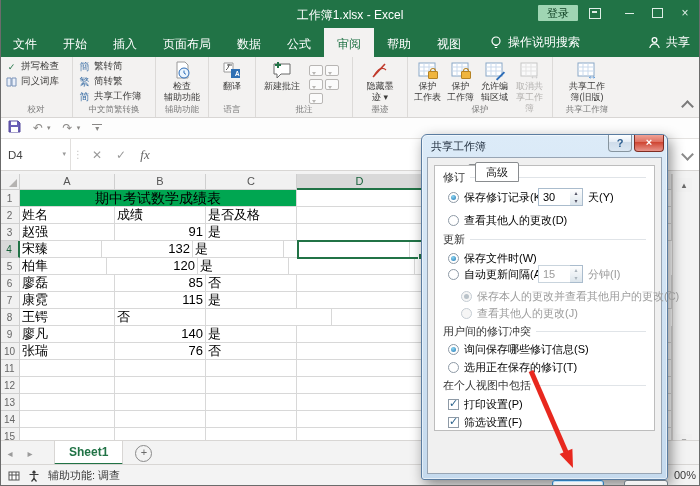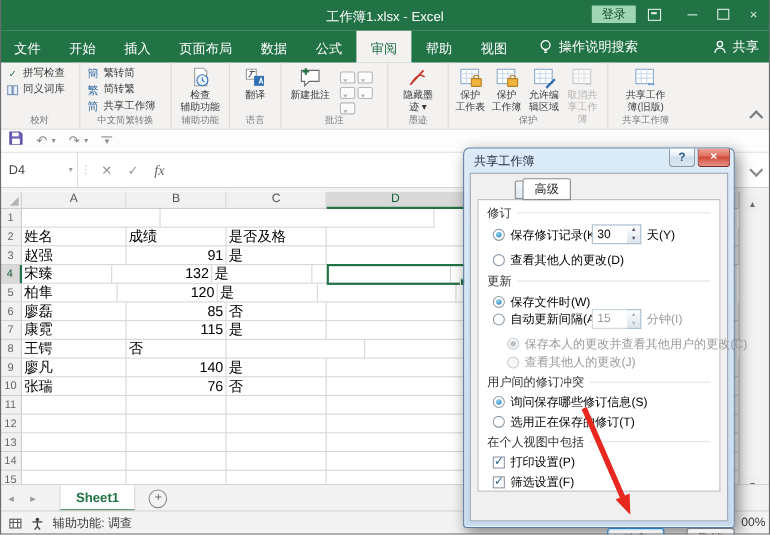--- a/index.html
+++ b/index.html
@@ -112,21 +112,21 @@
   .dtitle{position:absolute;left:9px;top:4px;font-size:11px;color:#1c2a3a;}
   .dhelp{position:absolute;left:186px;top:0px;width:24px;height:17px;border:1px solid #87959f;border-top:none;border-radius:0 0 4px 4px;
          background:linear-gradient(#fdfeff,#e4ecf5 45%,#cfdcea 46%,#dbe7f2);color:#2c5e8f;font-size:11px;font-weight:bold;text-align:center;line-height:16px;box-sizing:border-box;}
   .dclose{position:absolute;left:212px;top:0px;width:30px;height:17px;border:1px solid #7e2d24;border-top:none;border-radius:0 0 4px 4px;
           background:linear-gradient(#f0a195,#dd6e5f 45%,#cf4532 46%,#e8948a);color:#fff;font-size:11px;font-weight:bold;text-align:center;line-height:15px;box-sizing:border-box;}
   .dclient{position:absolute;left:5px;right:5px;top:22px;bottom:5px;background:#f0f0f0;border:1px solid #98a5b4;box-sizing:border-box;}
   .dtab{position:absolute;height:17px;font-size:11px;padding:0 10px;line-height:16px;color:#1a1a1a;
         background:linear-gradient(#f4f8fb,#dfe9f1);border:1px solid #898c8f;border-radius:2px 2px 0 0;box-sizing:border-box;}
   .dtab.t-edit{left:16px;top:6px;z-index:1;margin-left:24px;}
   .dtab.t-adv{left:47px;top:4px;height:20px;background:#fff;z-index:3;line-height:18px;}
-  .dpage{position:absolute;left:6px;top:23px;width:221px;height:266px;background:#fff;border:1px solid #bdbdbd;box-sizing:border-box;z-index:2;}
+  .dpage{position:absolute;left:6px;top:7px;width:221px;height:266px;background:#fff;border:1px solid #bdbdbd;box-sizing:border-box;z-index:2;}
   .dcap{position:absolute;left:8px;right:8px;display:flex;align-items:center;gap:5px;font-size:11px;color:#333;white-space:nowrap;}
   .dcap .rule{flex:1;height:1px;background:#e0e4e8;}
   .drow{position:absolute;display:flex;align-items:center;gap:5px;font-size:11px;height:16px;color:#000;white-space:nowrap;}
   .drow.dis{color:#9b9b9b;}
   .rd{width:11px;height:11px;border-radius:50%;border:1px solid #8e9aa6;background:#fff;position:relative;flex:none;box-sizing:border-box;}
   .rd.sel::after{content:"";position:absolute;inset:2px;border-radius:50%;background:radial-gradient(circle at 38% 32%,#8ed6f0,#2277b5);}
   .rd.dis{border-color:#c5cdd4;background:#f6f6f6;}
   .rd.dis.sel::after{background:#b9c2c9;}
   .cb{width:11px;height:11px;border:1px solid #8e9aa6;background:#fff;position:relative;flex:none;box-sizing:border-box;}
   .cb.chk::after{content:"✓";position:absolute;left:0px;top:-3px;font-size:11px;font-weight:bold;color:#2c628b;}
@@ -382,20 +382,21 @@
           <span class="tri"></span>
         </div>
         <div class="g-ch" style="width:95px;height:16px">A</div>
         <div class="g-ch" style="width:91px;height:16px">B</div>
         <div class="g-ch" style="width:91px;height:16px">C</div>
         <div class="g-ch sel" style="width:126px;height:16px">D</div>
         <div class="g-ch" style="width:249px;height:16px">E</div>
       </div>
       <div class="g-row" style="height:17px">
         <div class="g-rh" style="height:17px;line-height:17px">1</div>
+        <div class="g-cell merged" style="width:277px;height:17px;background:#00A651">期中考试数学成绩表</div>
         <div class="g-cell" style="width:126px;height:17px"></div>
         <div class="g-cell" style="width:249px;height:17px"></div>
       </div>
       <div class="g-row" style="height:17px">
         <div class="g-rh" style="height:17px;line-height:17px">2</div>
         <div class="g-cell" style="width:95px;height:17px">姓名</div>
         <div class="g-cell" style="width:91px;height:17px">成绩</div>
         <div class="g-cell" style="width:91px;height:17px">是否及格</div>
         <div class="g-cell" style="width:126px;height:17px"></div>
         <div class="g-cell" style="width:249px;height:17px"></div>

